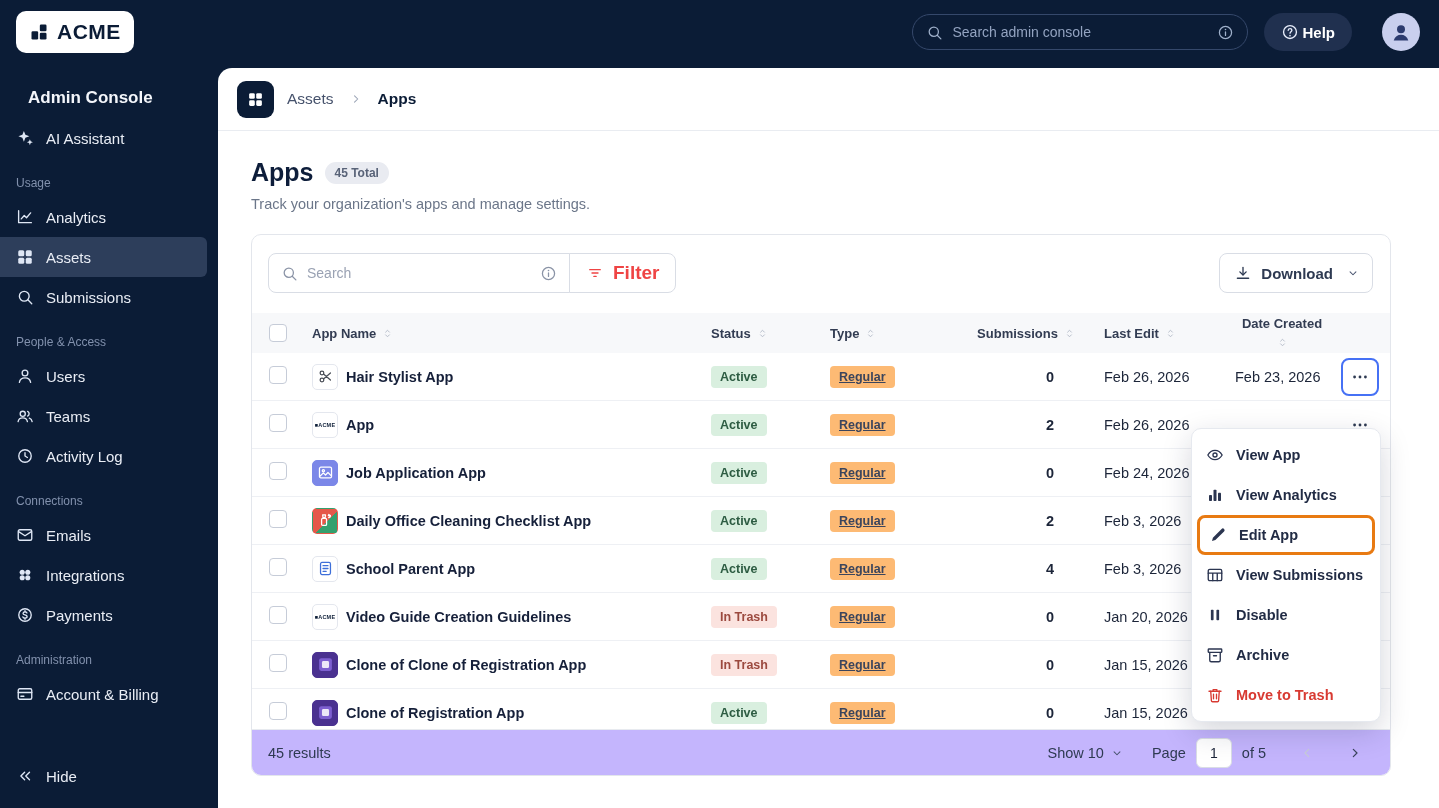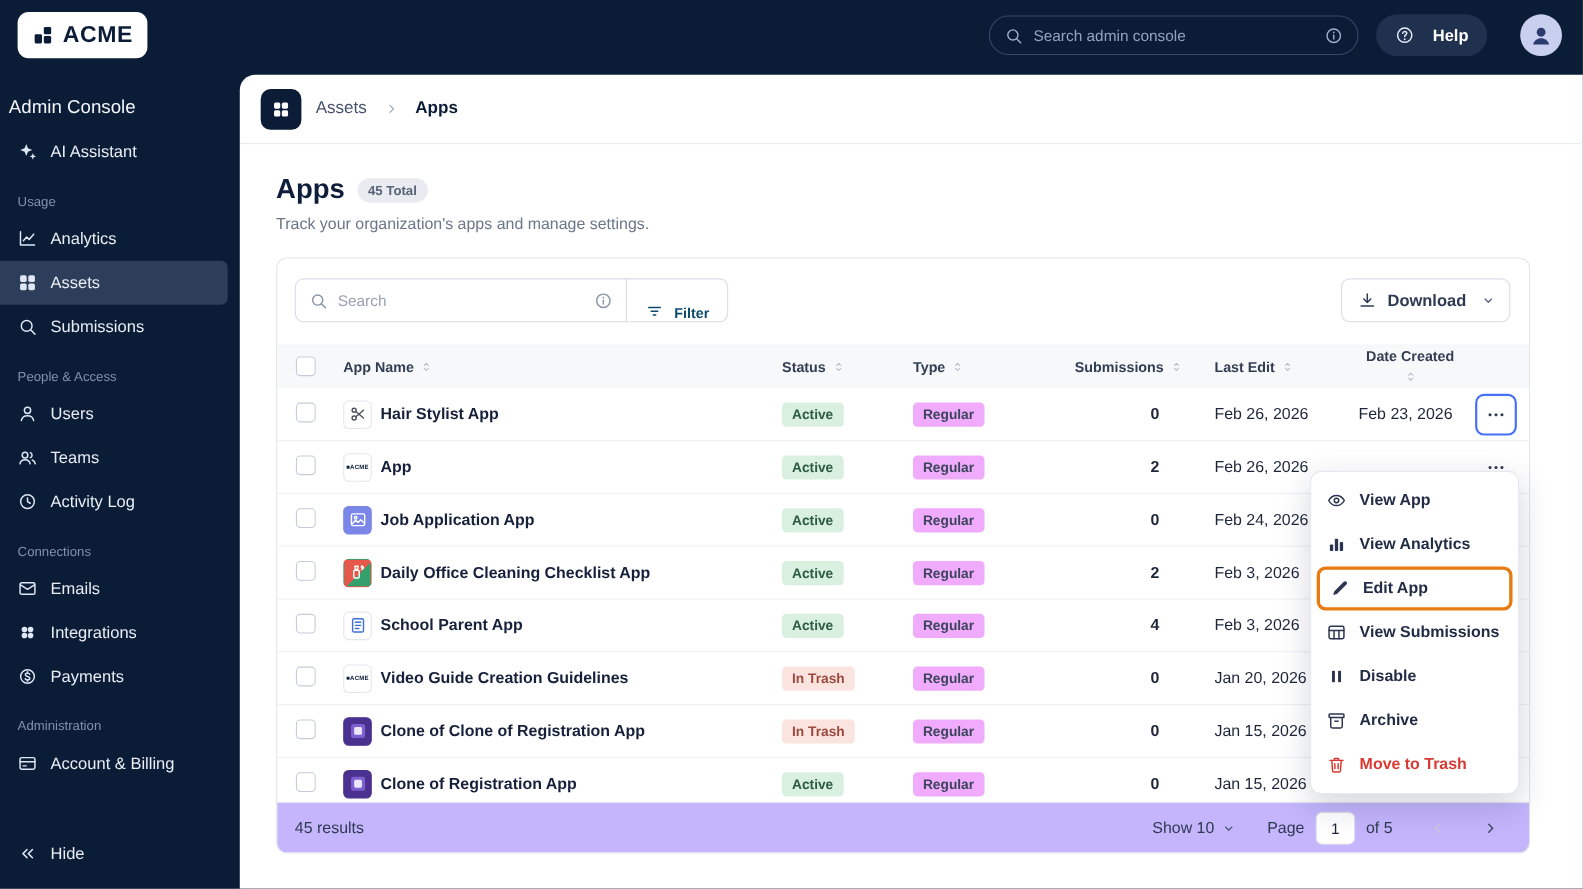--- a/index.html
+++ b/index.html
@@ -18,29 +18,29 @@
   .topbar { position:absolute; top:0; left:0; right:0; height:64px; display:flex; align-items:center; padding:0 19px 0 16px; gap:16px; }
   .logo { background:#fff; border-radius:10px; height:42px; padding:0 13px; display:flex; align-items:center; gap:8px; }
   .logo-mark { width:20px; height:20px; color:#0b1c36; }
   .logo-mark svg{ width:20px;height:20px; }
   .logo-text { color:#0b1c36; font-weight:800; font-size:21px; letter-spacing:.5px; }
   .topbar-search { margin-left:auto; width:336px; height:36px; border:1px solid #35486b; border-radius:18px; display:flex; align-items:center; gap:9px; padding:0 13px; color:#9fb0ca; }
   .topbar-search .icn { width:17px; height:17px; }
   .topbar-search .icn svg{ width:17px;height:17px; }
   .topbar-search input { flex:1; background:transparent; border:none; outline:none; color:#e8eefc; font-size:14px; }
   .topbar-search input::placeholder { color:#93a3c0; }
-  .help-btn { height:38px; padding:0 17px; border-radius:19px; background:#20304f; color:#fff; display:flex; align-items:center; gap:16px; font-weight:600; font-size:15px; }
+  .help-btn { height:38px; padding:0 17px; border-radius:19px; background:#20304f; color:#fff; display:flex; align-items:center; gap:3px; font-weight:600; font-size:15px; }
   .help-btn .icn { width:18px; height:18px; color:#e8eefc; }
   .help-btn .icn svg{ width:18px;height:18px; }
   .avatar { width:38px; height:38px; border-radius:50%; background:#c9cfee; color:#2c3b6e; display:flex; align-items:center; justify-content:center; margin-left:14px; }
   .avatar svg { width:24px; height:24px; }
 
   
   .sidebar { position:absolute; top:64px; left:0; width:218px; bottom:0; color:#e9edf5; padding-top:18px; }
-  .admin-title { font-size:17px; font-weight:400; color:#f4f6fb; padding:6px 8px 10px; }
+  .admin-title { font-size:17px; font-weight:700; color:#f4f6fb; padding:6px 28px 10px; }
   .nav-item { height:40px; display:flex; align-items:center; gap:12px; padding:0 16px; font-size:15px; color:#e9edf5; width:207px; border-radius:0 6px 6px 0; cursor:pointer; }
   .nav-item.active { background:#2d3e5b; }
   .nav-icon { width:18px; height:18px; color:#dfe7f5; flex:none; }
   .nav-icon svg { width:18px; height:18px; }
   .nav-section-label { font-size:12px; color:#8291ad; padding:18px 16px 7px; }
   .sidebar-hide { position:absolute; bottom:12px; left:0; height:40px; display:flex; align-items:center; padding:0 16px; font-size:15px; cursor:pointer; }
 
   
   .main { position:absolute; left:218px; top:68px; right:0; bottom:0; background:#fff; border-top-left-radius:14px; overflow:hidden; }
   .breadcrumb-bar { height:63px; border-bottom:1px solid #e9ecf1; display:flex; align-items:center; padding:0 19px; gap:13px; }
@@ -58,21 +58,21 @@
   .subtitle { margin-top:9px; color:#6b7689; font-size:14.5px; }
 
   .card { margin:22px 48px 0 33px; border:1px solid #e3e6ec; border-radius:10px; height:542px; position:relative; overflow:hidden; background:#fff; }
   .card-toolbar { display:flex; align-items:center; padding:18px 17px 0 16px; }
   .search-group { display:flex; height:40px; }
   .card-search { width:302px; border:1px solid #d9dde5; border-radius:8px 0 0 8px; display:flex; align-items:center; gap:9px; padding:0 12px; color:#8a93a6; background:#fff; }
   .card-search .icn { width:17px; height:17px; }
   .card-search .icn svg{ width:17px;height:17px; }
   .card-search input { flex:1; border:none; outline:none; font-size:14px; color:#1c2539; }
   .card-search input::placeholder { color:#9aa2b3; }
-  .filter-btn { height:40px; border:1px solid #d9dde5; margin-left:-1px; border-radius:0 8px 8px 0; padding:0 16px; display:flex; align-items:flex-end; gap:9px; font-size:13px; font-weight:600; color:#0c4a6e; background:#fff; }
+  .filter-btn { height:40px; border:1px solid #d9dde5; margin-left:-1px; border-radius:0 8px 8px 0; padding:0 16px; display:flex; align-items:center; gap:9px; font-size:19px; font-weight:600; color:#ef4444; background:#fff; }
   .filter-btn .icn, .download-btn .icn { width:18px; height:18px; }
   .filter-btn .icn svg, .download-btn .icn svg { width:18px; height:18px; }
   .download-btn { margin-left:auto; height:40px; border:1px solid #d9dde5; border-radius:8px; padding:0 12px 0 14px; display:flex; align-items:center; gap:9px; font-size:15px; font-weight:600; color:#2e3a52; background:#fff; }
   .download-btn .caret { width:14px; height:14px; margin-left:4px; color:#4a5570; }
   .download-btn .caret svg{ width:14px;height:14px; }
 
   .table { margin-top:20px; }
   .thead, .tr { display:grid; grid-template-columns:44px 415px 119px 146px 100px 159px 100px 1fr; align-items:center; padding-right:11px; }
   .thead { height:40px; background:#f7f8fa; font-size:13px; font-weight:700; color:#323c52; }
   .th { display:flex; align-items:center; gap:5px; }
@@ -91,21 +91,21 @@
   .thumb svg { width:17px; height:17px; }
   .thumb-scissors { color:#4a4f58; }
   .acme-mini { font-size:5.5px; font-weight:800; color:#0b1c36; letter-spacing:.2px; }
   .thumb-photo { background:#7b87e8; border-color:#7b87e8; color:#fff; }
   .thumb-cleaning { background:linear-gradient(135deg,#e5584a 0%,#e5584a 55%,#34a06e 55%,#34a06e 100%); border-color:transparent; color:#fff; }
   .thumb-document { color:#3e6fd9; }
   .thumb-purple { background:#4a3190; border-color:#4a3190; }
   .badge { font-size:12.5px; font-weight:600; padding:4px 9px; border-radius:4px; display:inline-block; }
   .badge-active { background:#d9efdf; color:#2d5c42; }
   .badge-trash { background:#fbe3df; color:#9c4a3f; }
-  .badge-type { background:#f0abfc; color:#3c455c; }
+  .badge-type { background:#fdba74; color:#3c455c;text-decoration:underline; }
   .cell-subs { text-align:right; padding-right:22px; font-weight:600; }
   .cell-edit { padding-left:28px; }
   .cell-actions { display:flex; justify-content:flex-end; }
   .dots-btn { width:38px; height:38px; border-radius:8px; display:flex; align-items:center; justify-content:center; color:#2e3a52; }
   .dots-btn .dots { width:20px; height:20px; }
   .dots-btn .dots svg { width:20px; height:20px; }
   .dots-btn.focused { border:2px solid #4671f5; background:#fff; }
 
   .card-footer { position:absolute; left:0; right:0; bottom:0; height:46px; background:#c4b5fd; border-top:1px solid #e7eaef; display:flex; align-items:center; padding:0 24px 0 16px; font-size:14.5px; color:#2e3a52; }
   .footer-right { margin-left:auto; display:flex; align-items:center; }

